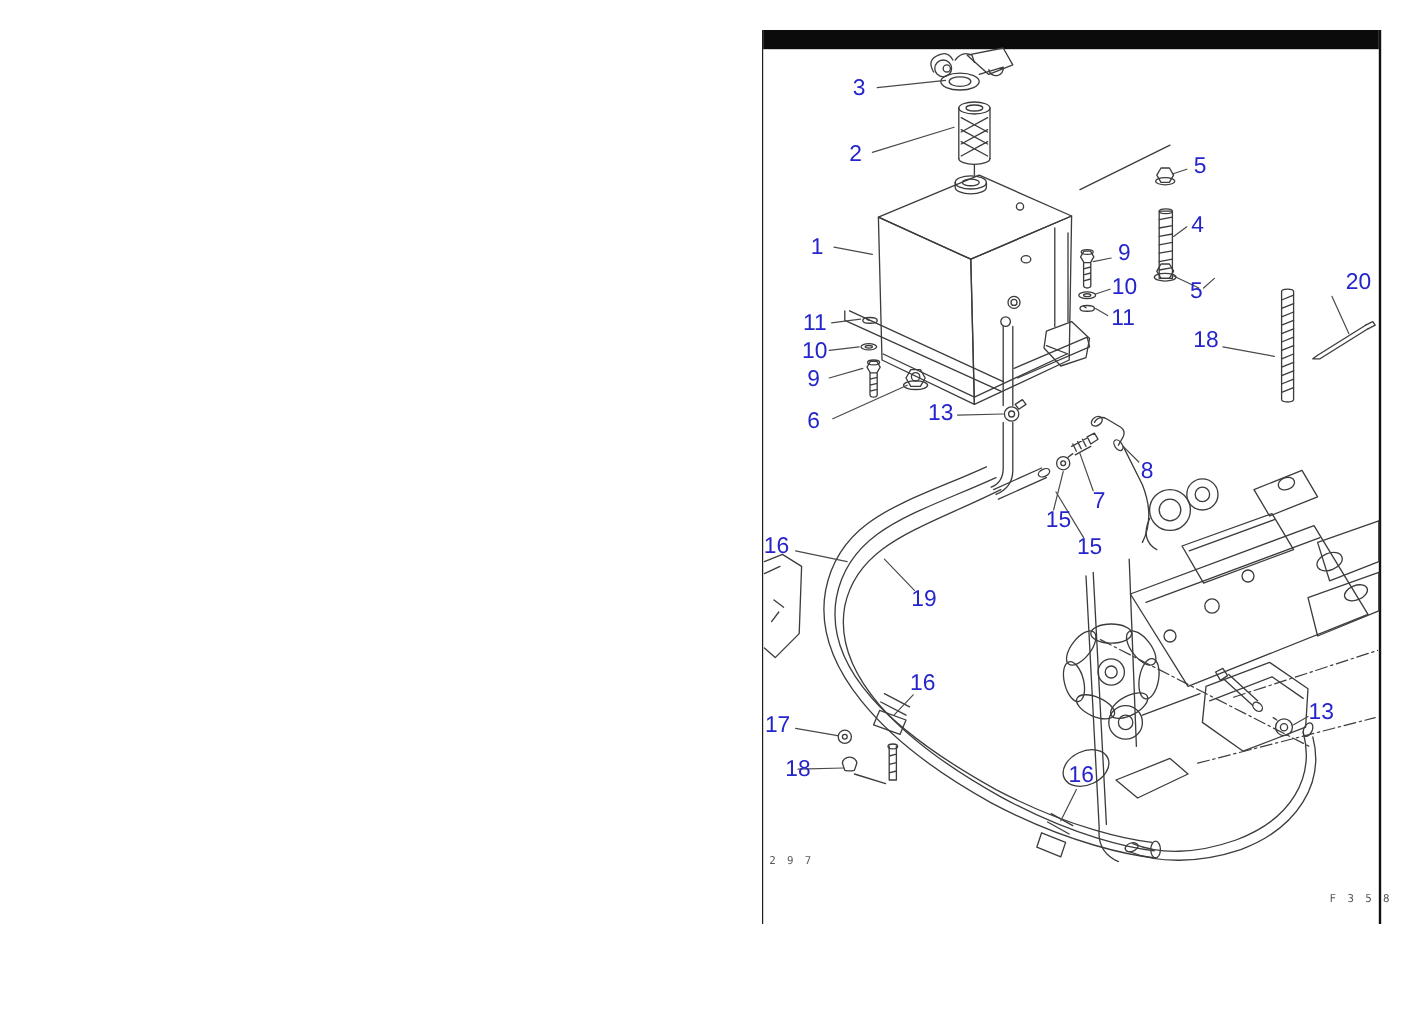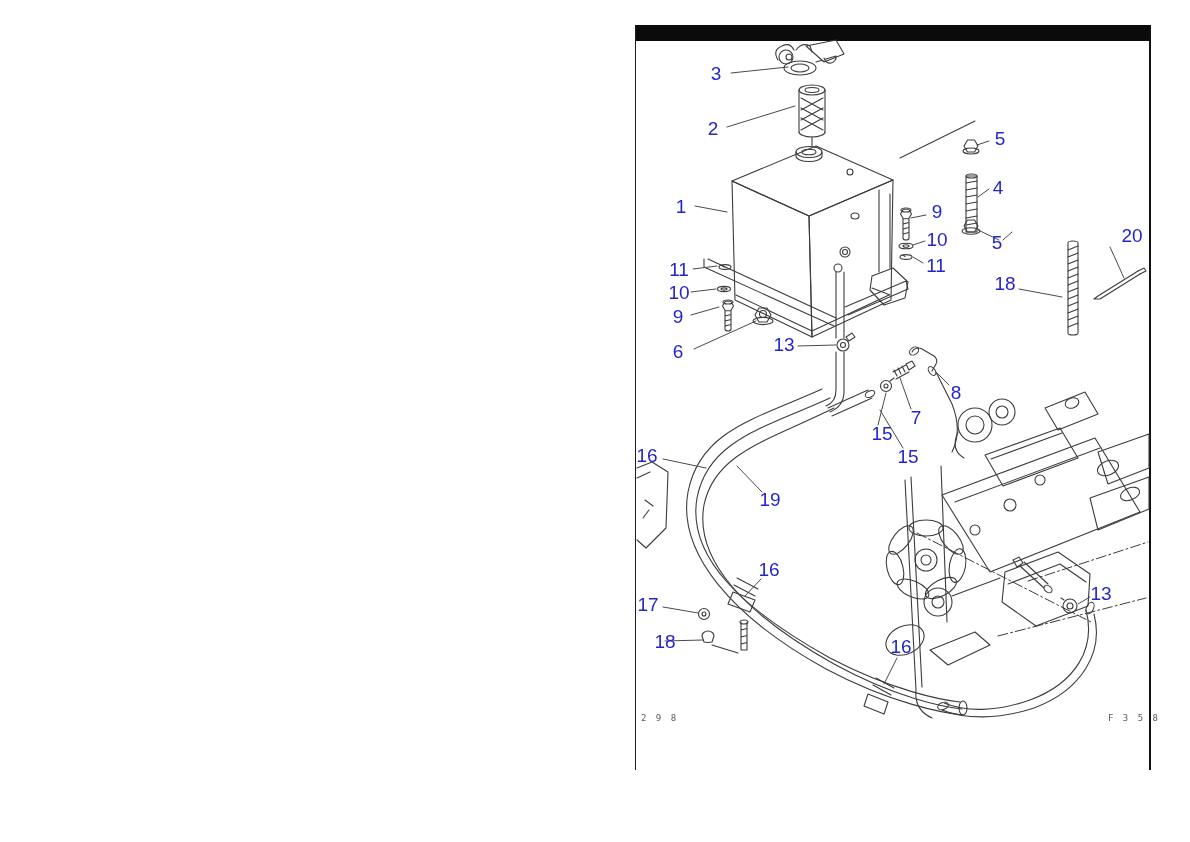--- a/index.html
+++ b/index.html
@@ -24,21 +24,21 @@
         stroke-linecap:round;stroke-linejoin:round;}
   .art .leader{stroke:#4a4a4a;stroke-width:1;}
   .art .dashdot{stroke-dasharray:10 3 2 3;stroke-width:1;}
 
   .watermark{position:absolute;left:891px;top:366px;z-index:3;color:#3e3e3e;
         font:400 24px "Liberation Sans",sans-serif;letter-spacing:.5px;opacity:.88;}
 
   .pageno{position:absolute;z-index:3;color:#5a5a5a;font:400 9px "DejaVu Sans Mono",monospace;
         letter-spacing:2px;}
   .pageno-left{left:641px;top:713px;}
-  .pageno-right{left:1108px;top:713px;}
+  .pageno-right{left:1108px;top:745px;}
 
   #callout-layer{position:absolute;left:0;top:0;width:1190px;height:842px;z-index:4;}
   .callout{position:absolute;transform:translate(-50%,-50%);
         font:400 19px "Liberation Sans",sans-serif;color:var(--callout-color,#2525cb);}
 </style>
 </head>
 <body>
 
 <div class="page">
 
@@ -250,21 +250,21 @@
       <path class="leader" d="M762,492 L737,466"></path>
       <path class="leader" d="M761,579 L745,596"></path>
       <path class="leader" d="M663,607 L698,613"></path>
       <path class="leader" d="M665,641 L703,640"></path>
       <path class="leader" d="M897,658 L884,684"></path>
       <path class="leader" d="M1090,597 L1078,604"></path>
     </g>
   </svg>
 
 
-  <div class="pageno pageno-left">2 9 8</div>
+  <div class="pageno pageno-left">2 9 7</div>
   <div class="pageno pageno-right">F 3 5 8</div>
 
   <div id="callout-layer">
       <span class="callout" style="left: 716px; top: 74px;">3</span>
       <span class="callout" style="left: 713px; top: 129px;">2</span>
       <span class="callout" style="left: 681px; top: 207px;">1</span>
       <span class="callout" style="left: 1000px; top: 139px;">5</span>
       <span class="callout" style="left: 998px; top: 188px;">4</span>
       <span class="callout" style="left: 937px; top: 212px;">9</span>
       <span class="callout" style="left: 937px; top: 240px;">10</span>

